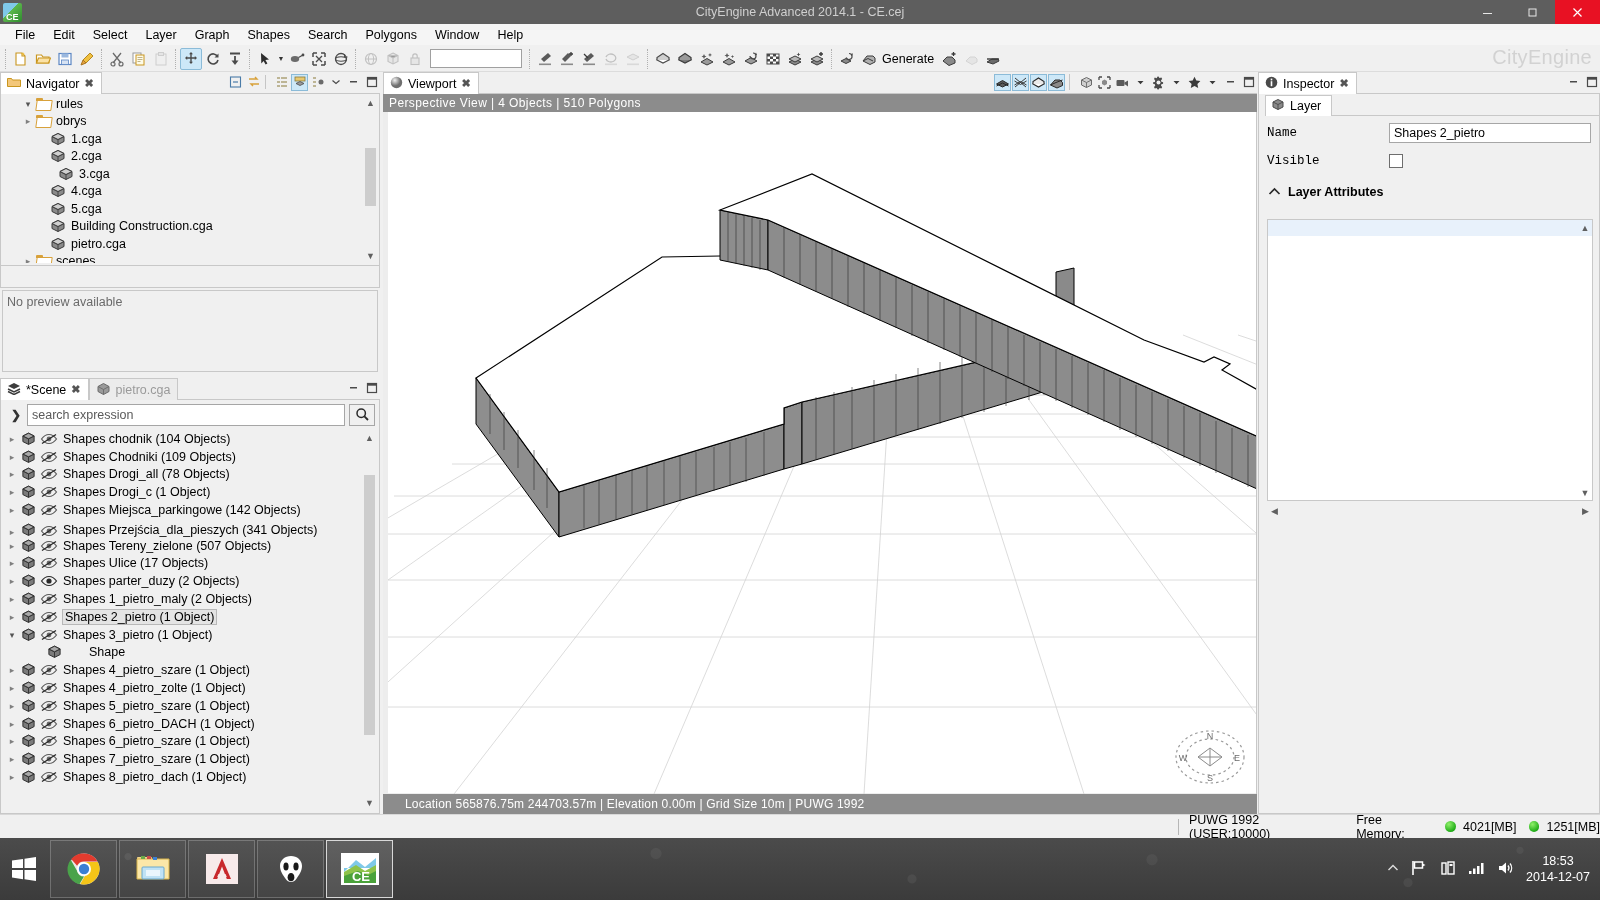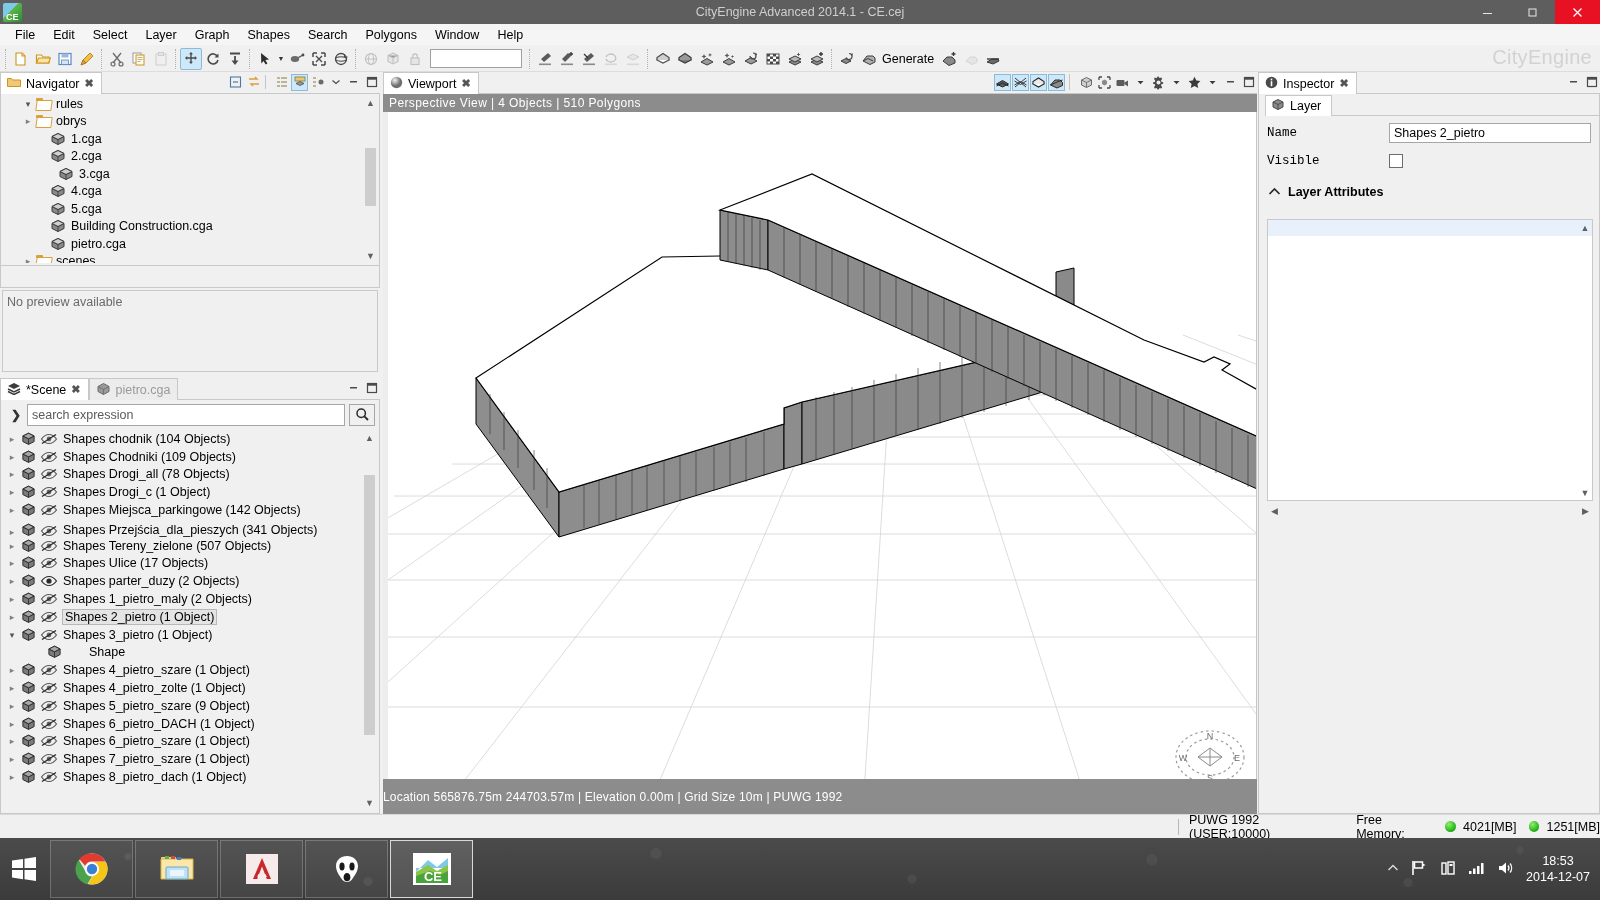--- a/index.html
+++ b/index.html
@@ -130,23 +130,23 @@
 
   
   .viewport{ position:absolute; left:383px; top:0; width:874px; height:742px; }
   .vp-tabbar{ position:relative; }
   .vp-info{ position:absolute; left:0; top:22px; width:874px; height:18px;
      background:#8c8c8c; color:#fff; font-size:12px; display:flex;
      align-items:center; padding-left:6px; letter-spacing:.4px;}
   .vp-canvas{ position:absolute; left:0; top:40px; width:874px; height:682px;
      background:#fff; overflow:hidden; border-left:1px solid #c8c8c8;
      border-right:1px solid #c8c8c8;}
-  .vp-status{ position:absolute; left:0; bottom:0; width:874px; height:35px;
+  .vp-status{ position:absolute; left:0; bottom:0; width:874px; height:20px;
      background:#8c8c8c; color:#fff; font-size:12px; display:flex;
-     align-items:center; padding-left:0; letter-spacing:.2px;}
+     align-items:center; padding-left:22px; letter-spacing:.2px;}
   .vp-scroll-left{ position:absolute; left:0; top:40px; width:5px; height:682px;
      background:#ededed;}
 
   
   .inspector{ position:absolute; left:1258px; top:0; width:342px; height:742px;}
   .insp-body{ position:absolute; left:0; top:22px; width:342px; height:720px;
      background:#f0f0f0; border:1px solid #c8c8c8; border-top:none;}
   .insp-subtab{ height:22px; display:flex; align-items:flex-end; padding-left:6px;}
   .insp-tab{ height:21px; display:flex;align-items:center; gap:5px; padding:0 10px 0 5px;
      background:#fff; border:1px solid #c8c8c8; border-bottom:none; font-size:12.5px;}
@@ -180,21 +180,21 @@
      background-image:
        radial-gradient(circle at 8% 30%, rgba(255,255,255,.07) 0 3px, transparent 4px),
        radial-gradient(circle at 23% 70%, rgba(255,255,255,.06) 0 4px, transparent 5px),
        radial-gradient(circle at 41% 25%, rgba(255,255,255,.05) 0 5px, transparent 6px),
        radial-gradient(circle at 57% 66%, rgba(255,255,255,.06) 0 4px, transparent 5px),
        radial-gradient(circle at 72% 35%, rgba(255,255,255,.05) 0 5px, transparent 6px),
        radial-gradient(circle at 88% 72%, rgba(255,255,255,.06) 0 4px, transparent 5px),
        radial-gradient(circle at 95% 20%, rgba(255,255,255,.05) 0 3px, transparent 4px),
        linear-gradient(180deg,#4b4b4b,#3b3b3b);
   }
-  .tb-item{ width:83px;height:58px; display:flex;align-items:center;justify-content:center;
+  .tb-item{ width:67px;height:58px; display:flex;align-items:center;justify-content:center;
      border:1px solid rgba(255,255,255,.22); margin-right:2px;
      background:rgba(255,255,255,.05);}
   .tb-item.start{ border:none; background:none; width:48px;}
   .tb-item.active{ border-color:#d8d8d8; background:rgba(255,255,255,.12);}
   .tray{ margin-left:auto; display:flex; align-items:center; gap:11px; padding-right:10px;
      color:#fff; }
   .clock{ text-align:center; font-size:12.5px; line-height:16px; color:#fff;}
 
   .nosel{ user-select:none; }
 </style>
@@ -936,21 +936,21 @@
                   <path d="M7.5 1.2l5.6 2.8v5.6l-5.6 2.8L1.9 9.6V4z" fill="#7b7b7b" stroke="#2f2f2f" stroke-width="1"></path>
                   <path d="M1.9 4l5.6 2.8L13.1 4" fill="none" stroke="#2f2f2f" stroke-width=".9"></path>
                   <path d="M7.5 6.8v5.6" stroke="#2f2f2f" stroke-width=".9"></path>
                   <path d="M1.9 4L7.5 1.2 13.1 4 7.5 6.8z" fill="#a8a8a8" stroke="#2f2f2f" stroke-width="1"></path>
                 </svg></span>
               <span class="eye"><svg width="18" height="12" viewBox="0 0 18 12">
                   <path d="M1.5 6C4 2.5 6.5 1.5 9 1.5s5 1 7.5 4.5c-2.5 3.5-5 4.5-7.5 4.5S4 9.5 1.5 6z" fill="none" stroke="#5a5a5a" stroke-width="1.2"></path>
                   <circle cx="9" cy="6" r="2.4" fill="#6a6a6a"></circle>
                   <path d="M2 10.5L16 1.5" stroke="#2a2a2a" stroke-width="1.3"></path>
                 </svg></span>
-              <span class="lbl">Shapes 5_pietro_szare (9 Object)</span>
+              <span class="lbl">Shapes 5_pietro_szare (1 Object)</span>
             </div>
             <div class="srow" style="padding-left: 18px;">
               <span class="arw closed"></span>
               <span class="layer-ic"><svg width="15" height="14" viewBox="0 0 15 14">
                   <path d="M7.5 1.2l5.6 2.8v5.6l-5.6 2.8L1.9 9.6V4z" fill="#7b7b7b" stroke="#2f2f2f" stroke-width="1"></path>
                   <path d="M1.9 4l5.6 2.8L13.1 4" fill="none" stroke="#2f2f2f" stroke-width=".9"></path>
                   <path d="M7.5 6.8v5.6" stroke="#2f2f2f" stroke-width=".9"></path>
                   <path d="M1.9 4L7.5 1.2 13.1 4 7.5 6.8z" fill="#a8a8a8" stroke="#2f2f2f" stroke-width="1"></path>
                 </svg></span>
               <span class="eye"><svg width="18" height="12" viewBox="0 0 18 12">

